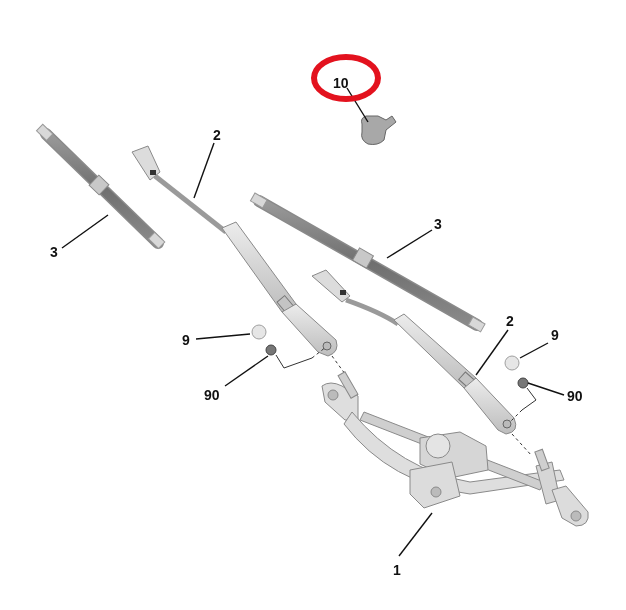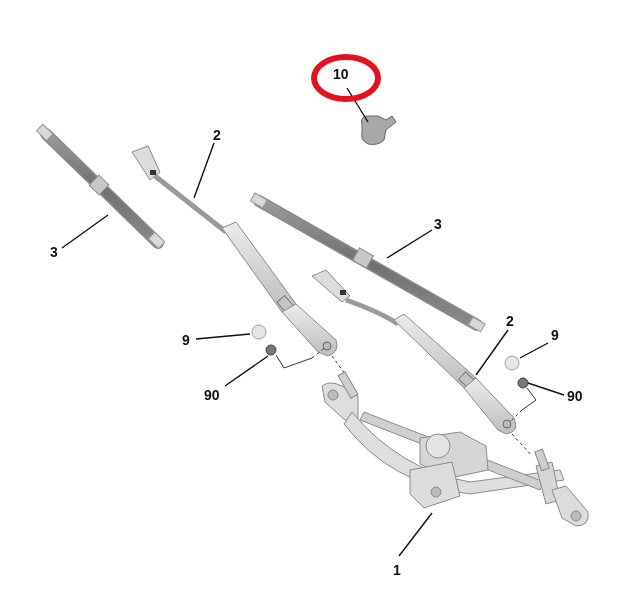--- a/index.html
+++ b/index.html
@@ -128,21 +128,21 @@
       <line x1="225" y1="386" x2="268" y2="356"></line>
       <line x1="564" y1="395" x2="528" y2="383"></line>
       <line x1="399" y1="556" x2="432" y2="513"></line>
     </g>
   </svg>
 
   
   <div class="highlight"></div>
 
   
-  <span class="callout" style="left:333px;top:67px;">10</span>
+  <span class="callout" style="left:333px;top:76px;">10</span>
   <span class="callout" style="left:213px;top:128px;">2</span>
   <span class="callout" style="left:50px;top:245px;">3</span>
   <span class="callout" style="left:434px;top:217px;">3</span>
   <span class="callout" style="left:506px;top:314px;">2</span>
   <span class="callout" style="left:182px;top:333px;">9</span>
   <span class="callout" style="left:551px;top:328px;">9</span>
   <span class="callout" style="left:204px;top:388px;">90</span>
   <span class="callout" style="left:567px;top:389px;">90</span>
   <span class="callout" style="left:393px;top:563px;">1</span>
 </div>

